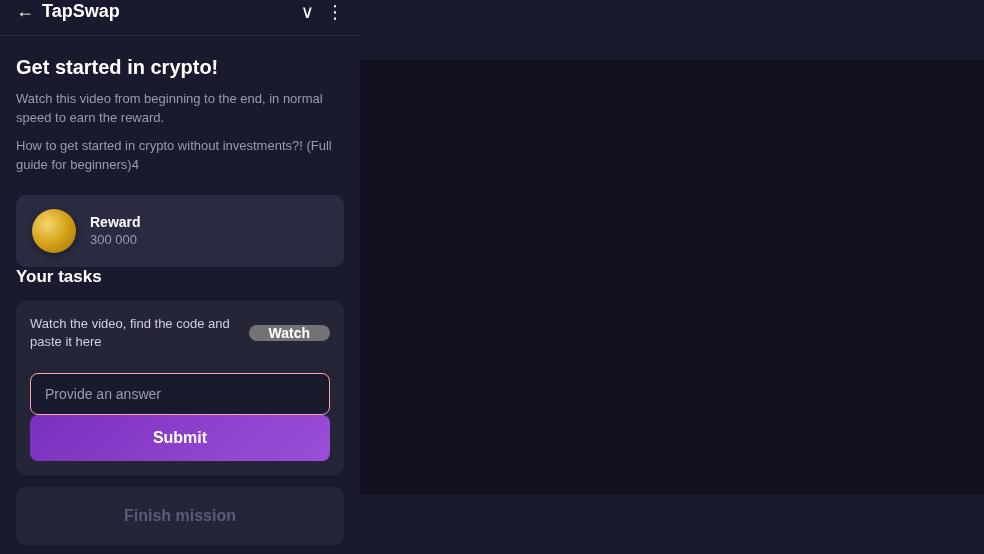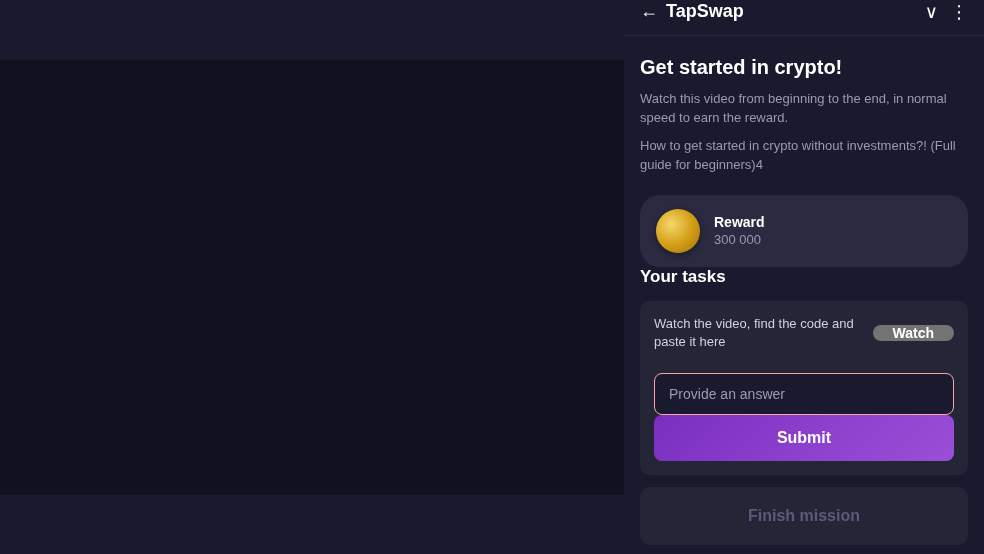--- a/index.html
+++ b/index.html
@@ -85,21 +85,21 @@
 
     .guide-text {
       color: #9a9ab0;
       font-size: 13px;
       line-height: 1.5;
       margin-bottom: 20px;
     }
 
     .reward-card {
       background: #2a2a40;
-      border-radius: 20px;
+      border-radius: 10px;
       padding: 14px 16px;
       display: flex;
       align-items: center;
       gap: 14px;
     }
 
     .coin-icon {
       width: 44px;
       height: 44px;
       border-radius: 50%;
@@ -210,21 +210,21 @@
       font-size: 16px;
       font-weight: 600;
     }
 
     .outer-bg {
       background: #111120;
       width: 984px;
       height: 435px;
       display: flex;
       align-items: center;
-      justify-content: flex-end;
+      justify-content: flex-start;
     }
   </style>
 </head>
 <body>
 
 <div class="outer-bg">
   <div class="phone-container">
 
     <div class="header">
       <div class="header-left">

